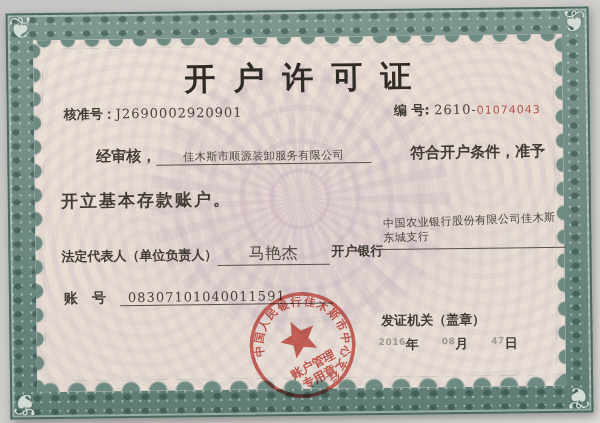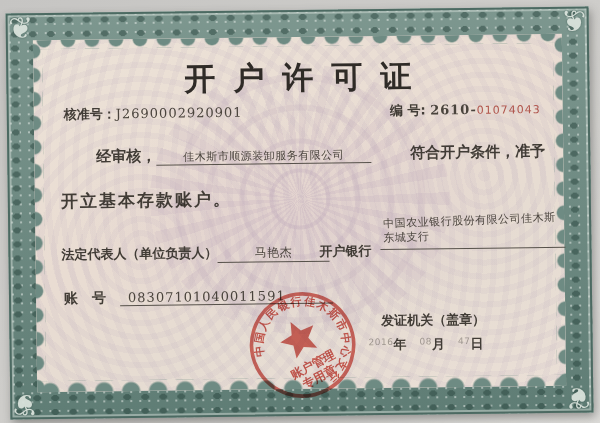--- a/index.html
+++ b/index.html
@@ -55,21 +55,21 @@
   .title{
     position:absolute;top:20px;left:0;right:0;text-align:center;
     font-family:"DejaVu Serif","Liberation Serif",serif;
     font-size:31px;font-weight:700;letter-spacing:18px;text-indent:18px;color:#2f2b27;
   }
   .row{position:absolute;font-size:13px;font-weight:700;color:#413c36;white-space:nowrap;}
   .num{font-family:"DejaVu Serif","Liberation Serif",serif;font-weight:400;letter-spacing:1px;color:#4a443d;}
   .red{color:#b0544b;font-weight:400;letter-spacing:1px;font-size:11px;text-align:center;}
   .uline{display:inline-block;border-bottom:1.4px solid #57524b;text-align:center;}
   .fill{font-size:11px;font-weight:400;color:#4d4740;letter-spacing:.5px;}
-  .faintnum{color:rgba(92,86,80,.5);font-weight:400;font-size:9px;position:relative;top:-4px;letter-spacing:.5px;}
+  .faintnum{color:rgba(92,86,80,.5);font-weight:700;font-size:9px;position:relative;top:-4px;letter-spacing:.5px;margin-left:10px;}
   .bigchar{font-size:15px;}
   
   .stamp{position:absolute;left:210px;top:252px;width:112px;height:112px;transform:rotate(-27deg);opacity:.85;mix-blend-mode:multiply;}
   .speck{position:absolute;width:4px;height:4px;border-radius:50%;background:#2c2824;opacity:.8;}
 </style>
 </head>
 <body>
 
 <div class="stage">
   <div class="cert">
@@ -84,34 +84,34 @@
       <div class="scallop sc-l"></div>
       <div class="scallop sc-r"></div>
       <div class="mandala"></div>
 
       <div class="title">开户许可证</div>
 
       <div class="row" style="left:30px;top:66px;">
         <span>核准号：</span><span class="num">J2690002920901</span>
       </div>
       <div class="row" style="right:22px;top:66px;">
-        <span>编 号: </span><span class="num" style="font-weight:700;text-align:right;">2610-</span><span class="red">01074043</span>
+        <span>编 号: </span><span class="num" style="font-weight:400;text-align:right;">2610-</span><span class="red">01074043</span>
       </div>
 
       <div class="row bigchar" style="left:62px;top:108px;">
         <span>经审核，</span><span class="uline" style="width:215px;"><span class="fill">佳木斯市顺源装卸服务有限公司</span></span>
       </div>
       <div class="row bigchar" style="right:18px;top:108px;">符合开户条件，准予</div>
 
       <div class="row" style="left:26px;top:150px;font-size:17px;letter-spacing:2px;">开立基本存款账户。</div>
 
       <div class="row" style="left:26px;top:206px;">
-        <span>法定代表人（单位负责人）</span><span class="uline" style="width:112px;"><span class="fill" style="font-size:12px;">马艳杰</span></span>
+        <span>法定代表人（单位负责人）</span><span class="uline" style="width:112px;"><span class="fill" style="font-size:16px;">马艳杰</span></span>
       </div>
-      <div class="row" style="left:284px;top:206px;">开户银行</div>
+      <div class="row" style="left:296px;top:206px;">开户银行</div>
       <div class="row fill" style="left:348px;top:178px;font-weight:400;transform:rotate(-1.5deg);">中国农业银行股份有限公司佳木斯</div>
       <div class="row fill" style="left:348px;top:194px;font-weight:400;transform:rotate(-1.5deg);">东城支行</div>
       <div style="position:absolute;left:345px;top:213px;width:185px;border-bottom:1.4px solid #57524b;"></div>
 
       <div class="row" style="left:28px;top:250px;font-size:14px;">
         <span>账　号</span>　<span class="uline" style="width:205px;text-align:left;padding-left:8px;"><span class="num" style="font-size:13px;">08307101040011591</span></span>
       </div>
 
       <div class="row" style="left:345px;top:276px;">发证机关（盖章）</div>
       <div class="row" style="left:332px;top:300px;font-weight:700;">

